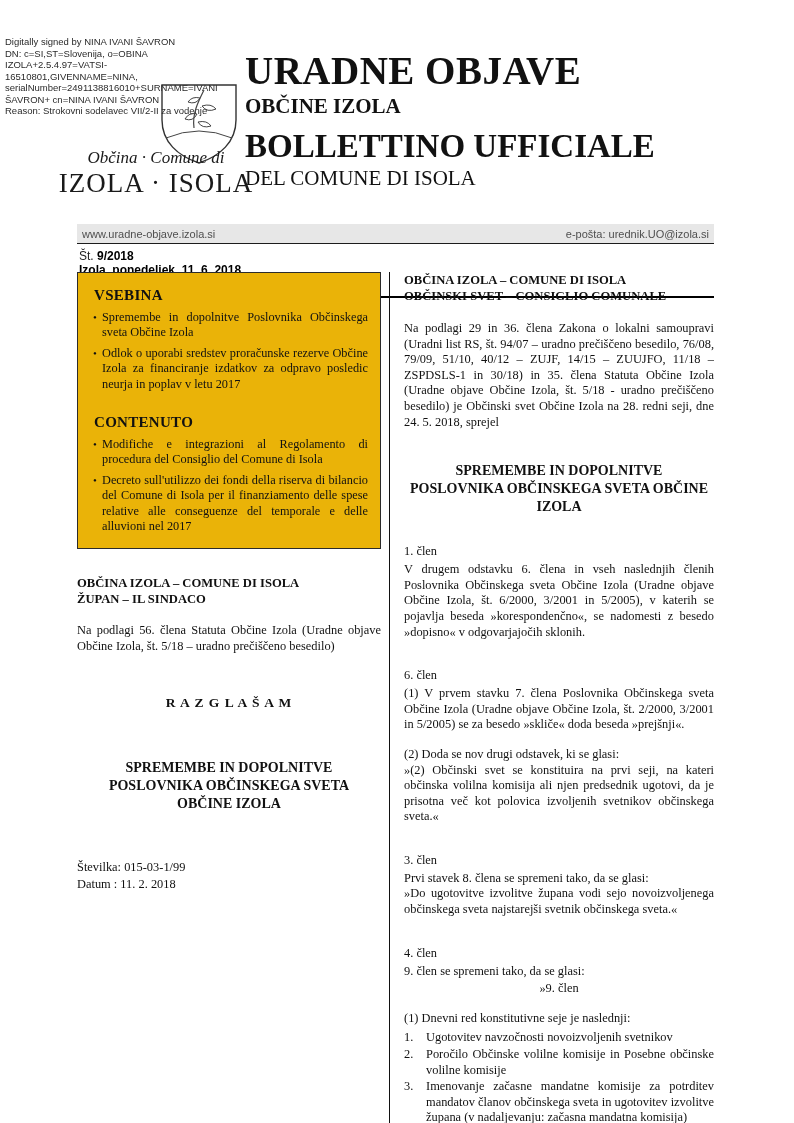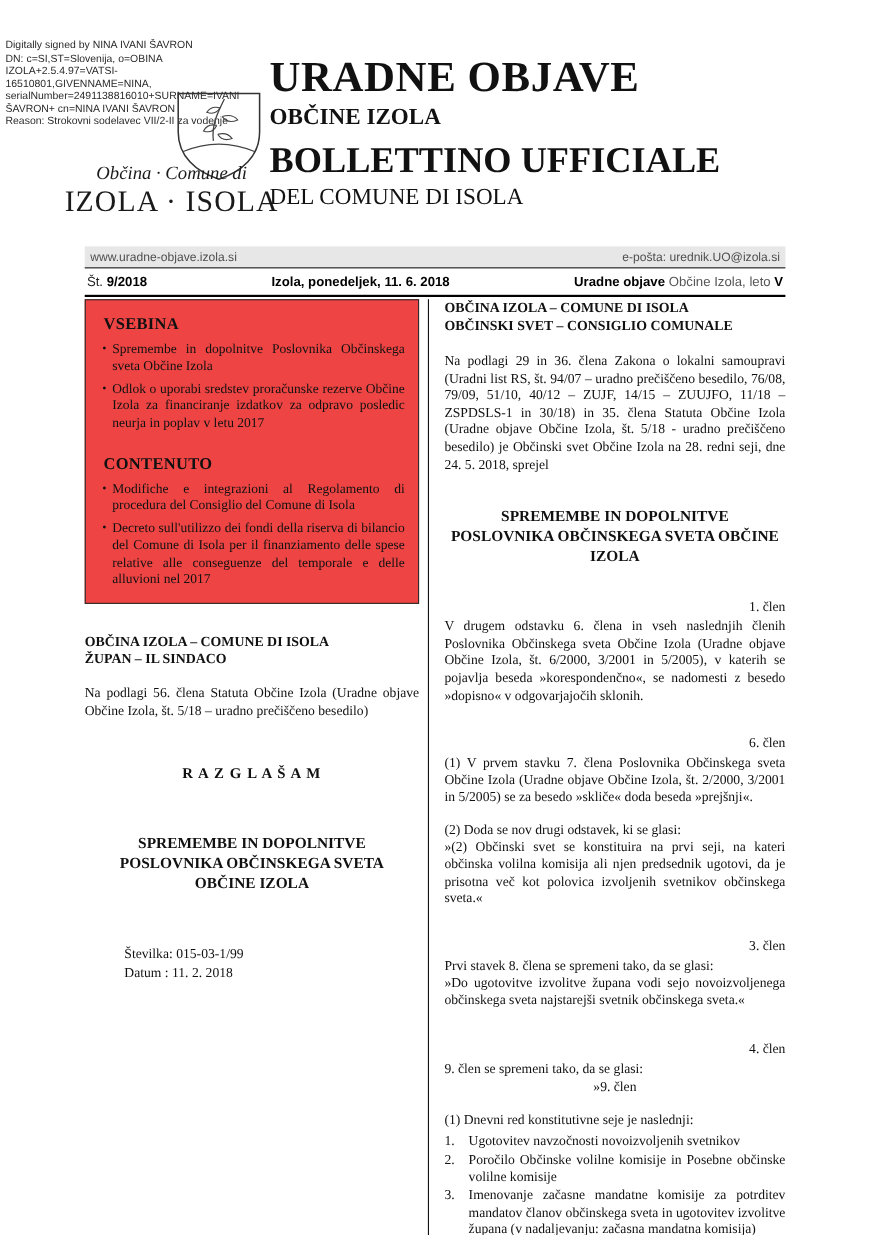--- a/index.html
+++ b/index.html
@@ -31,48 +31,48 @@
     position:absolute; left:77px; top:224px; width:637px; height:20px;
     background:#e7e7e7; border-bottom:1.5px solid #1c1c1c;
     display:flex; justify-content:space-between; align-items:center;
     padding:0 5px; font-family:"Liberation Sans", sans-serif;
     font-size:11px; color:#4f4f4f;
   }
   .meta-bar {
     position:absolute; left:77px; top:247px; width:637px;
     display:flex; justify-content:space-between; align-items:baseline;
     padding:2px 2px 5px 2px; border-bottom:2px solid #000;
-    font-family:"Liberation Sans", sans-serif; font-size:12px; color:#222;
+    font-family:"Liberation Sans", sans-serif; font-size:12px; color:#222;flex-direction:column;
   }
   .meta-bar .b { font-weight:bold; color:#000; }
   .meta-bar .dim { color:#555; }
   
   .columns { position:absolute; left:77px; top:272px; width:637px; display:flex; }
   .col-left  { width:312px; padding-right:8px; }
   .col-right { width:325px; border-left:1px solid #111; padding-left:14px; }
   .body-txt  { font-size:12.4px; line-height:15.6px; text-align:justify; }
   .center    { text-align:center; }
   
-  .toc-box { background:#ef4444; border:1px solid #2b2b2b; padding:10px 12px 14px 10px; }
+  .toc-box { background:#eab308; border:1px solid #2b2b2b; padding:10px 12px 14px 10px; }
   .toc-title { font-size:15px; font-weight:bold; letter-spacing:0.3px; margin:4px 0 6px 6px; }
   .toc-title.second { margin-top:22px; }
   .toc-item { display:flex; margin-top:5px; font-size:12.3px; line-height:15.4px; }
   .toc-bullet { flex:none; width:14px; text-align:center; font-size:11px; }
   .toc-text { flex:1; text-align:justify; }
   
   .org-block { margin-top:26px; font-weight:bold; font-size:12.6px; line-height:16px; }
   .l-legal   { margin-top:16px; }
   .l-proclaim{ margin-top:40px; font-weight:bold; font-size:13.5px; letter-spacing:1px; }
   .l-acttitle{ margin-top:48px; font-weight:bold; font-size:14px; line-height:18px; }
   .l-signoff { margin-top:118px; text-align:right; font-weight:bold; font-size:12.6px; line-height:17px; padding-right:2px; }
-  .l-refs    { margin-top:46px; font-size:12.4px; line-height:17px;margin-left:36px; }
+  .l-refs    { margin-top:46px; font-size:12.4px; line-height:17px; }
   
   .r-preamble { margin-top:17px; }
   .r-acttitle { margin-top:32px; font-weight:bold; font-size:14px; line-height:18px; }
-  .art-head   { margin-top:28px; text-align:right; font-size:12.4px; }
+  .art-head   { margin-top:28px; text-align:left; font-size:12.4px; }
   .art-body   { margin-top:3px; }
   .art-gap    { margin-top:14px; }
   .agenda     { margin-top:4px; }
   .agenda-item{ display:flex; margin-top:1px; }
   .agenda-num { flex:none; width:22px; font-size:12.4px; line-height:15.6px; }
   .agenda-text{ flex:1; font-size:12.4px; line-height:15.6px; text-align:justify; }
   .quote-center { margin-top:2px; text-align:center; }
 </style>
 </head>
 <body>

